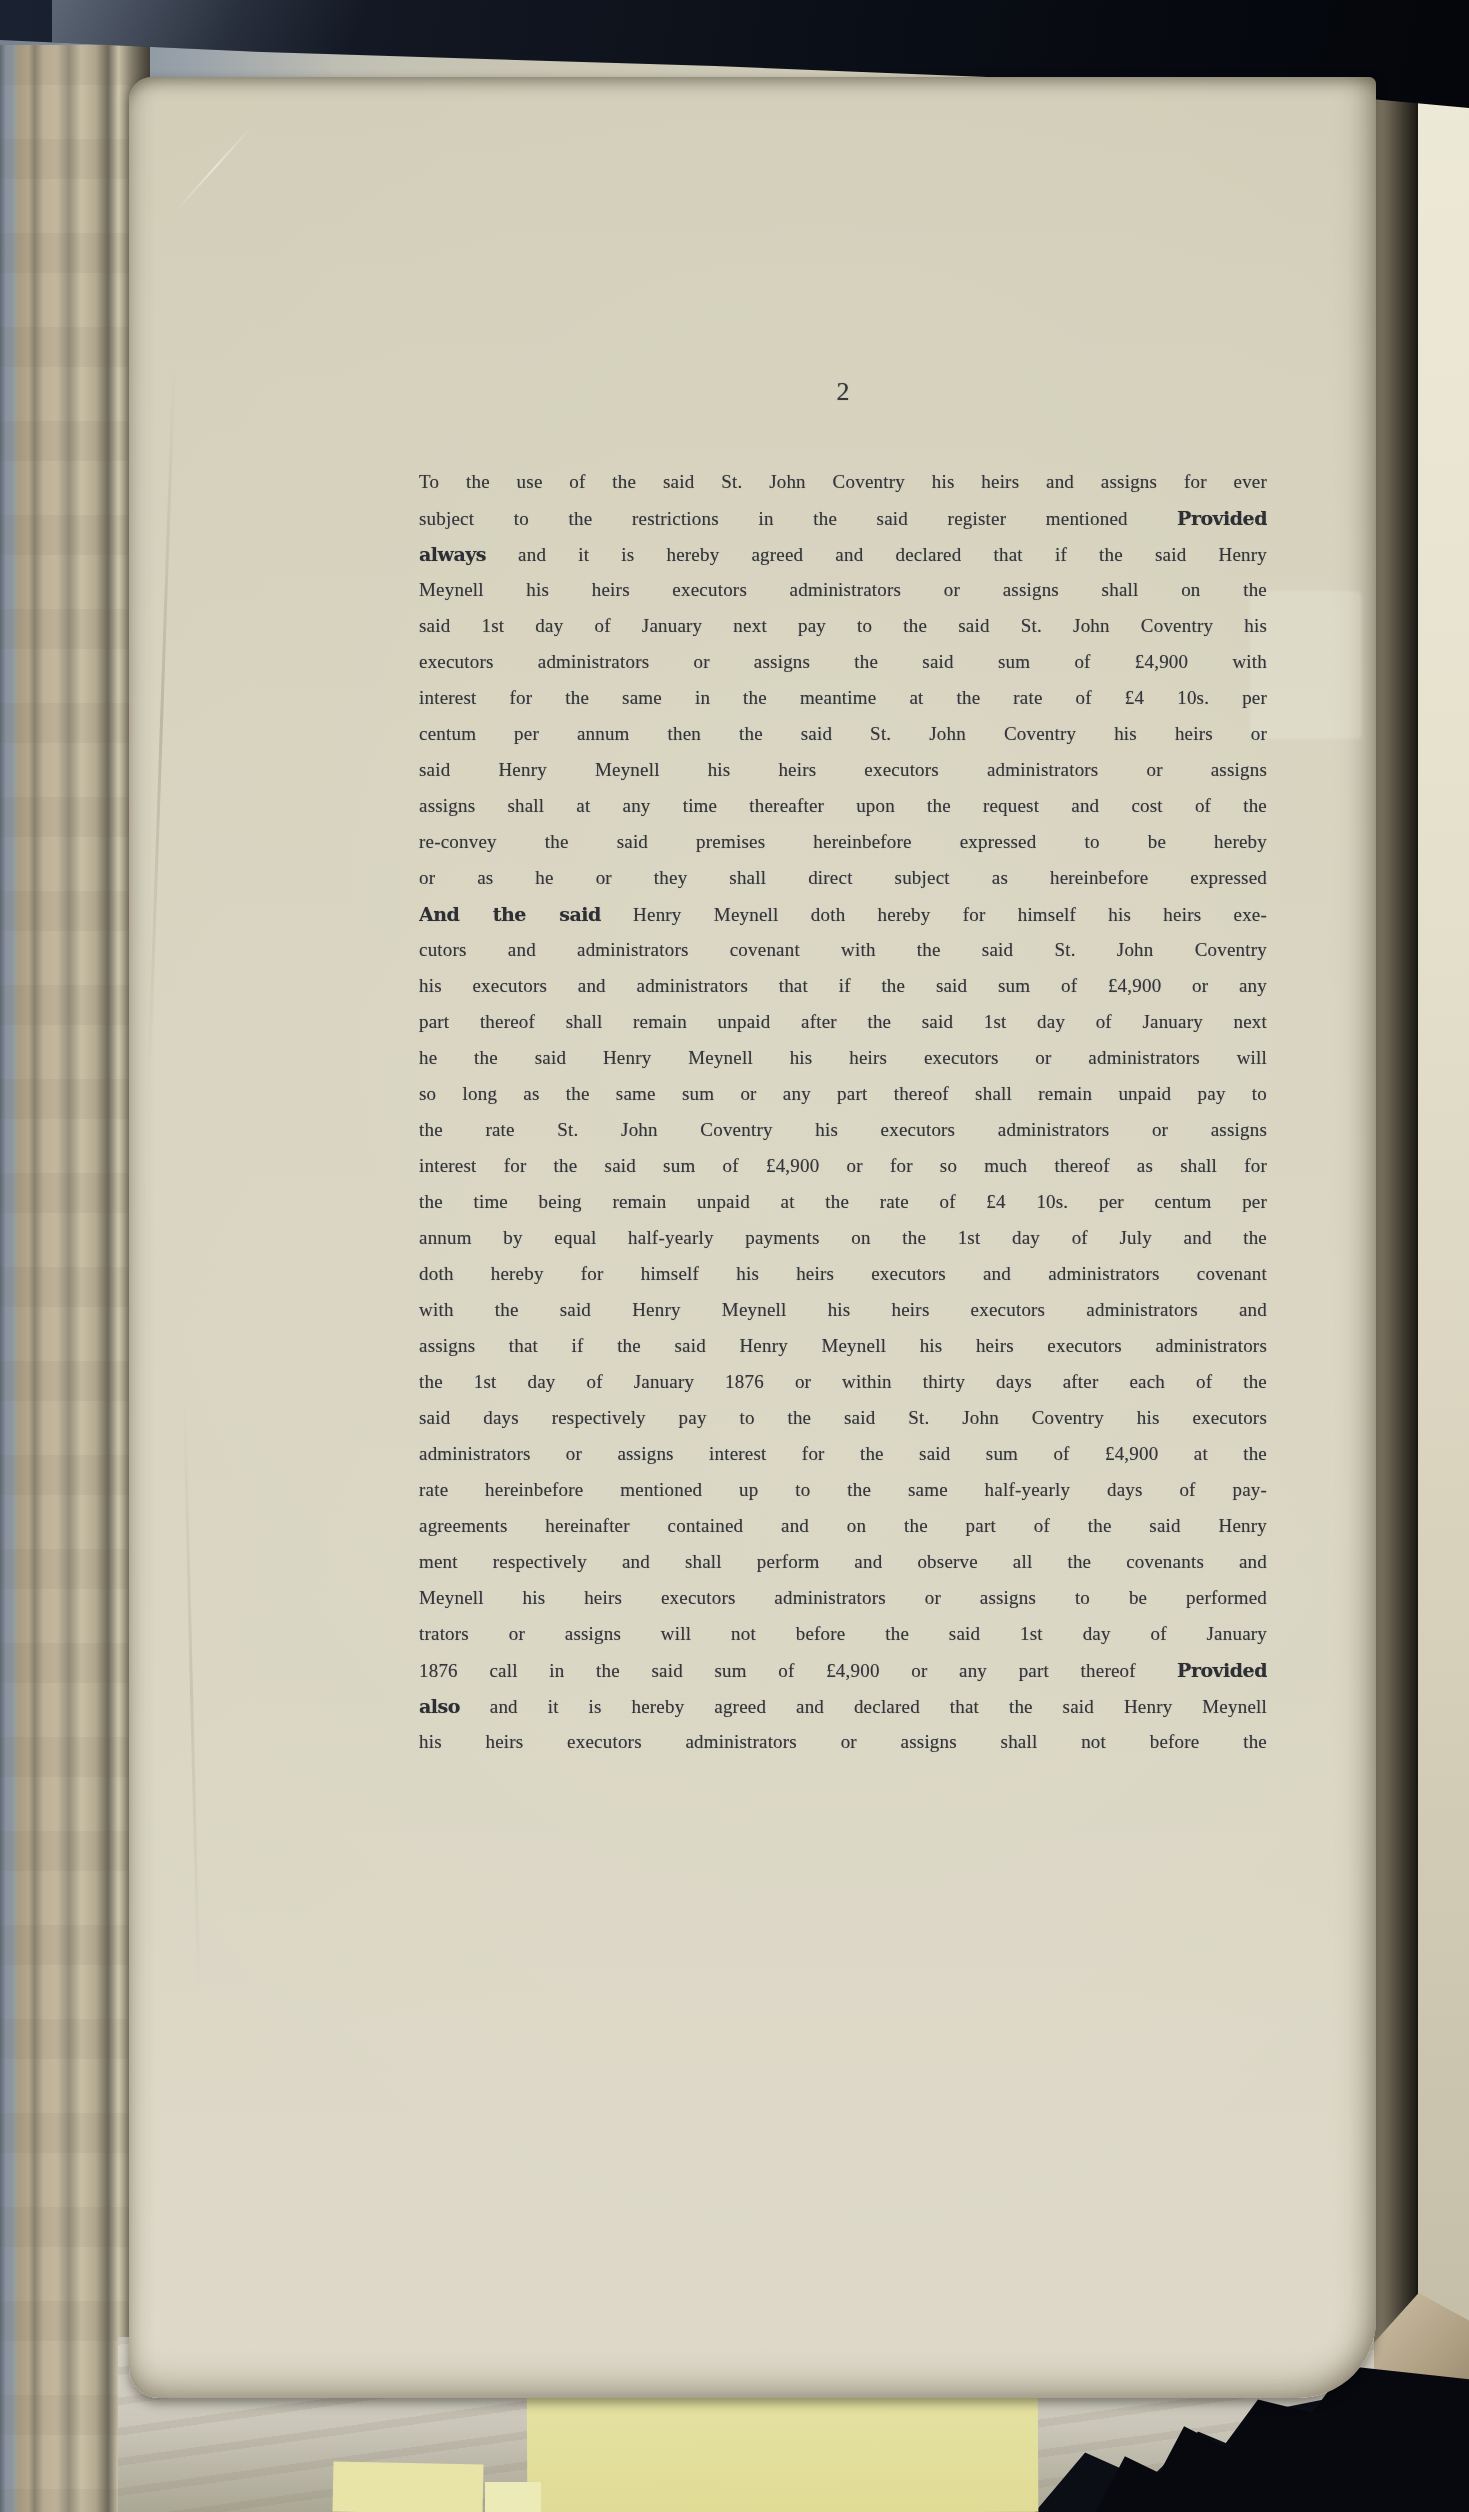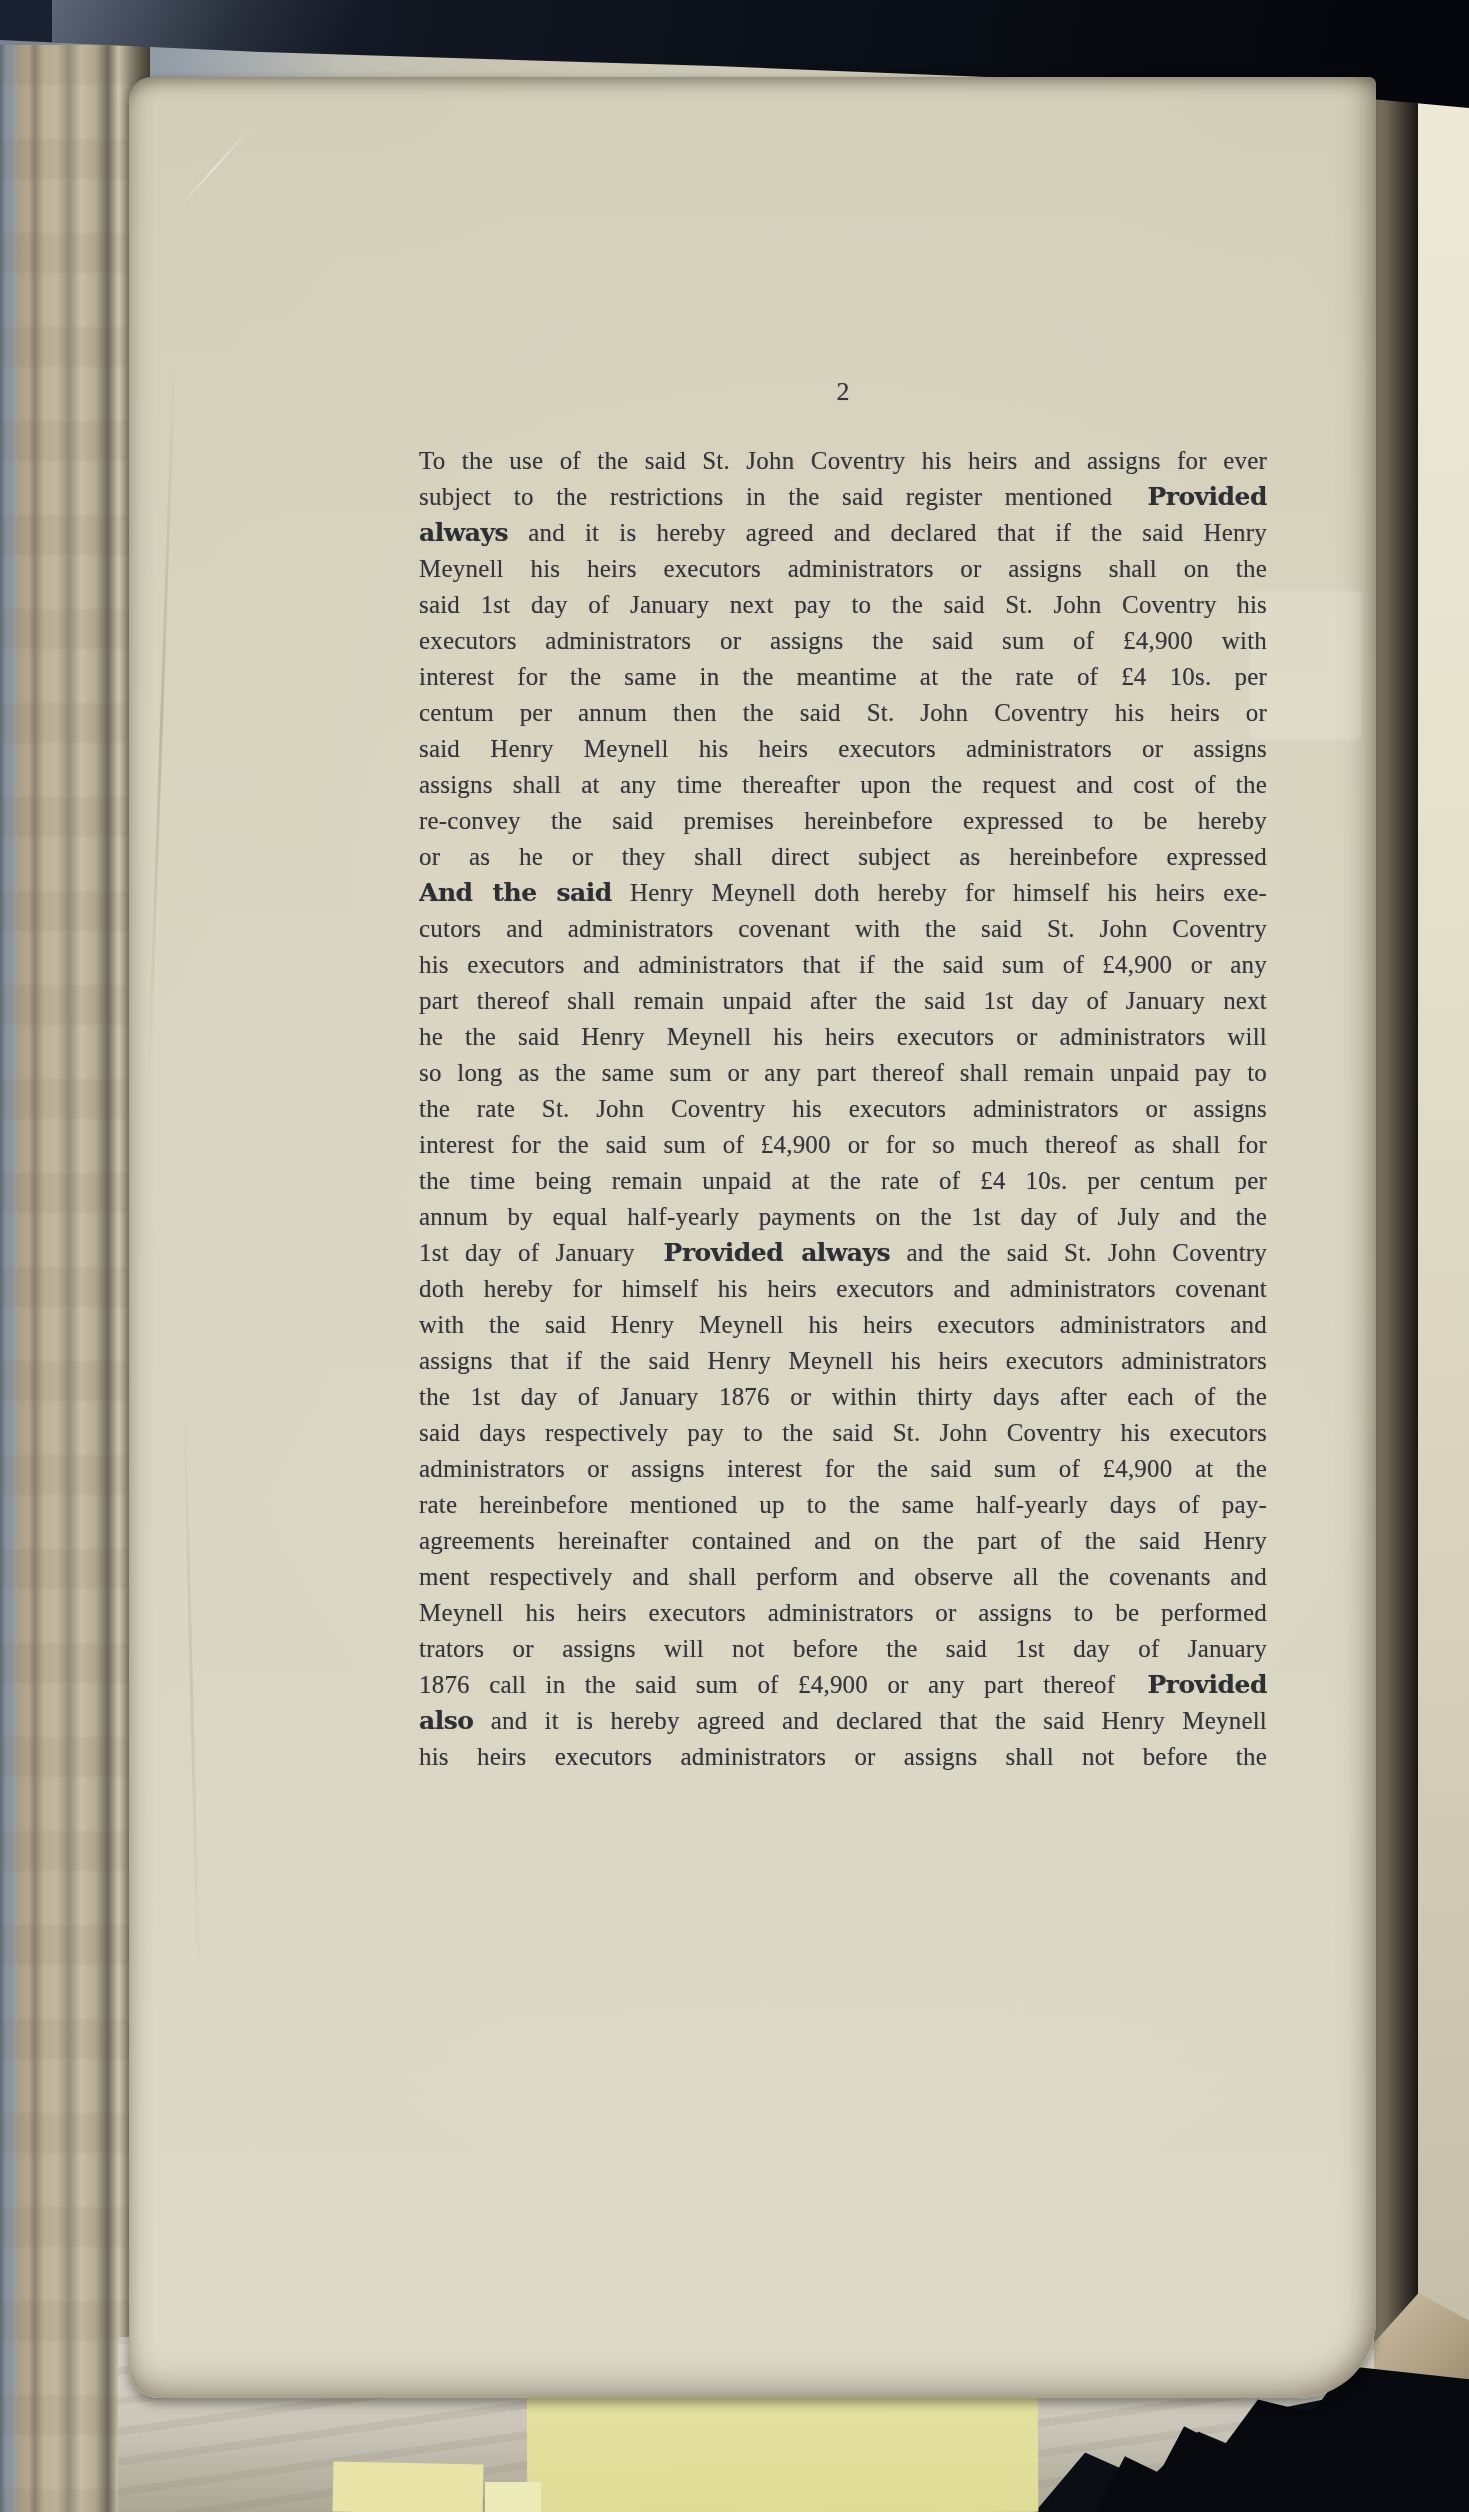--- a/index.html
+++ b/index.html
@@ -120,22 +120,22 @@
     background:rgba(255,255,250,.16);border-radius:5.2px;
     filter:blur(1.7px);
   }
   #page-number{
     left:290px;top:300px;width:848px;
     text-align:center;
     font-size:26px;color:#35363c;
     text-shadow:0 0 0.9px rgba(55,55,60,.5);
   }
   #text-block{
-    left:290px;top:366px;width:848px;
-    font-size:25px;color:#35363c;
+    left:290px;top:387px;width:848px;
+    font-size:19px;color:#35363c;
     letter-spacing:0.2px;
     text-shadow:0 0 0.9px rgba(55,55,60,.45);
   }
   .text-line{
     height:36px;line-height:36px;
     text-align:justify;text-align-last:justify;
     overflow:hidden;white-space:normal;
   }
   .bl{
     font-family:"DejaVu Serif", serif;
@@ -183,21 +183,20 @@
       <div class="text-line"><span class="bl">And the said</span><span> Henry Meynell doth hereby for himself his heirs exe-</span></div>
       <div class="text-line"><span>cutors and administrators covenant with the said St. John Coventry</span></div>
       <div class="text-line"><span>his executors and administrators that if the said sum of £4,900 or any</span></div>
       <div class="text-line"><span>part thereof shall remain unpaid after the said 1st day of January next</span></div>
       <div class="text-line"><span>he the said Henry Meynell his heirs executors or administrators will</span></div>
       <div class="text-line"><span>so long as the same sum or any part thereof shall remain unpaid pay to</span></div>
       <div class="text-line"><span>the rate St. John Coventry his executors administrators or assigns</span></div>
       <div class="text-line"><span>interest for the said sum of £4,900 or for so much thereof as shall for</span></div>
       <div class="text-line"><span>the time being remain unpaid at the rate of £4 10s. per centum per</span></div>
       <div class="text-line"><span>annum by equal half-yearly payments on the 1st day of July and the</span></div>
-      <div class="text-line"><span>1st day of January  </span><span class="bl">Provided always</span><span> and the said St. John Coventry</span></div>
       <div class="text-line"><span>doth hereby for himself his heirs executors and administrators covenant</span></div>
       <div class="text-line"><span>with the said Henry Meynell his heirs executors administrators and</span></div>
       <div class="text-line"><span>assigns that if the said Henry Meynell his heirs executors administrators</span></div>
       <div class="text-line"><span>the 1st day of January 1876 or within thirty days after each of the</span></div>
       <div class="text-line"><span>said days respectively pay to the said St. John Coventry his executors</span></div>
       <div class="text-line"><span>administrators or assigns interest for the said sum of £4,900 at the</span></div>
       <div class="text-line"><span>rate hereinbefore mentioned up to the same half-yearly days of pay-</span></div>
       <div class="text-line"><span>agreements hereinafter contained and on the part of the said Henry</span></div>
       <div class="text-line"><span>ment respectively and shall perform and observe all the covenants and</span></div>
       <div class="text-line"><span>Meynell his heirs executors administrators or assigns to be performed</span></div>

